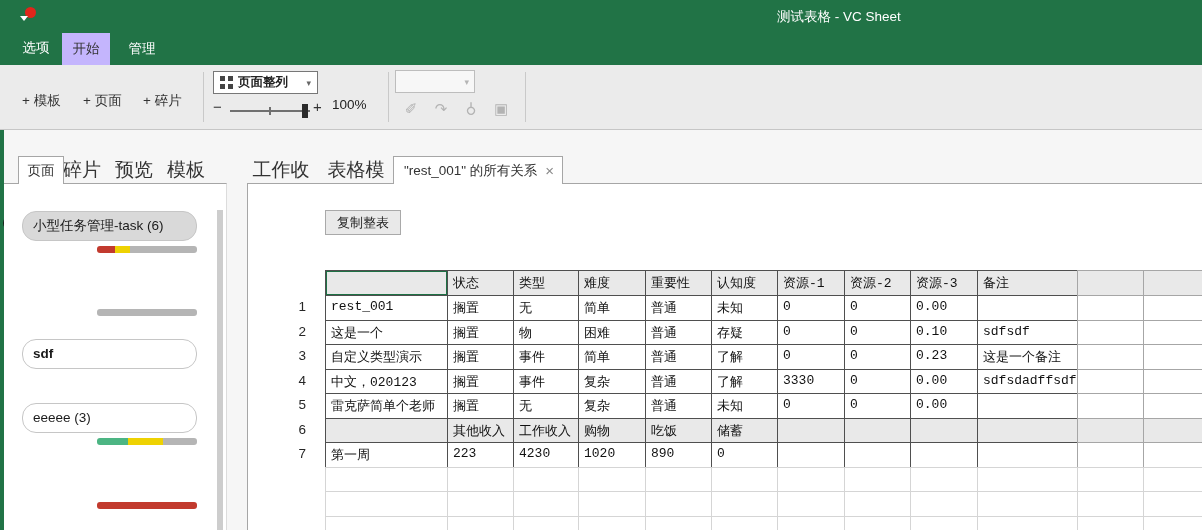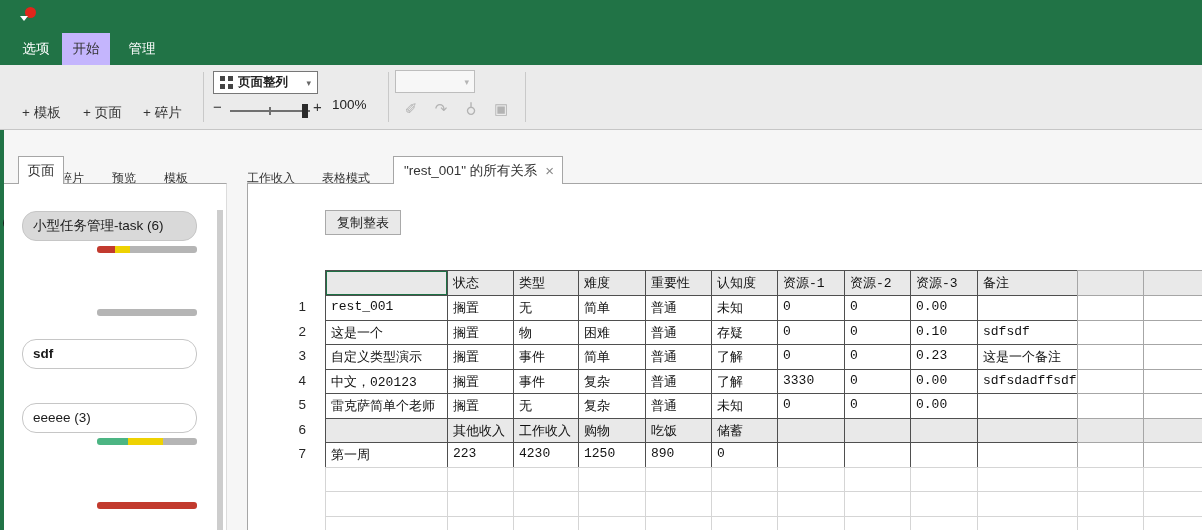--- a/index.html
+++ b/index.html
@@ -10,21 +10,21 @@
   #titlebar{left:0;top:0;width:1202px;height:33px;background:var(--brand,#217346);}
   #red-dot{left:25px;top:7px;width:11px;height:11px;border-radius:50%;background:#e0261b;}
   #menu-caret{left:20px;top:16px;width:0;height:0;border-left:4px solid transparent;
       border-right:4px solid transparent;border-top:5px solid #fff;}
   #win-title{left:777px;top:0;line-height:33px;color:#fff;font-size:13.5px;}
   #menubar{left:0;top:33px;width:1202px;height:32px;background:var(--brand,#217346);}
   .menu-tab{position:absolute;top:0;height:32px;line-height:32px;font-size:13.5px;color:#fff;text-align:center;cursor:default;}
   .menu-tab.active{background:#c4b5fd;color:#333;}
   
   #ribbon{left:0;top:65px;width:1202px;height:64px;background:#ebebeb;border-bottom:1px solid #c6c6c6;}
-  .rbtn{position:absolute;top:0;height:64px;line-height:64px;font-size:13.5px;color:#333;padding:16px 4px;}
+  .rbtn{position:absolute;top:0;height:64px;line-height:64px;font-size:13.5px;color:#333;padding:4px 4px;}
   .vsep{position:absolute;top:72px;width:1px;height:50px;background:#c9c9c9;}
   #layout-dd{left:213px;top:71px;width:105px;height:23px;background:#fff;border:1px solid #777;
       display:flex;align-items:center;box-sizing:border-box;padding:0 6px;font-size:12.5px;color:#222;}
   #layout-dd .lbl{margin-left:5px;font-weight:bold;}
   #layout-dd .caret{margin-left:auto;font-size:9px;color:#666;}
   .zm{font-size:15px;color:#333;}
   #zoom-track{left:230px;top:110px;width:80px;height:2px;background:#707070;}
   #zoom-tick{left:269px;top:107px;width:2px;height:8px;background:#707070;}
   #zoom-handle{left:302px;top:104px;width:6px;height:14px;background:#2b2b2b;}
   #zoom-pct{left:332px;top:97px;font-size:13.5px;color:#222;}
@@ -32,21 +32,21 @@
       box-sizing:border-box;display:flex;align-items:center;justify-content:flex-end;padding:0 5px;}
   #dis-combo .caret{font-size:9px;color:#b5b5b5;}
   .dicon{position:absolute;top:99px;width:20px;height:20px;line-height:20px;text-align:center;
       font-size:15px;color:#b3b3b3;}
   .rot180{transform:rotate(180deg);}
   
   #green-strip{left:0;top:130px;width:4px;height:400px;background:var(--brand,#217346);}
   #tl-circle{left:3px;top:216px;width:8px;height:8px;border:3px solid #1a1a1a;border-radius:50%;background:#fff;}
   #tl-line{left:9px;top:230px;width:2px;height:300px;background:#3a3a3a;}
   #tl-thumb{left:6px;top:503px;width:7px;height:27px;background:#9c9c9c;}
-  .side-tab{position:absolute;top:165px;height:27px;line-height:27px;font-size:12px;color:#333;}
+  .side-tab{position:absolute;top:156px;height:27px;line-height:27px;font-size:19px;color:#333;text-align:center;}
   .tabbox{position:absolute;top:156px;height:28px;line-height:27px;background:#fff;
       border:1px solid #a6a6a6;border-bottom:none;box-sizing:border-box;text-align:center;
       font-size:13.5px;color:#333;z-index:3;}
   #sidebar-panel{left:4px;top:183px;width:223px;height:347px;background:#fff;
       border-top:1px solid #a6a6a6;border-right:1px solid #dcdcdc;box-sizing:border-box;}
   #side-scrollbar{left:217px;top:210px;width:6px;height:320px;background:#cdcdcd;z-index:4;}
   #main-panel{left:247px;top:183px;width:955px;height:347px;background:#fff;
       border-top:1px solid #a6a6a6;border-left:1px solid #a6a6a6;box-sizing:border-box;}
   #active-main-tab{left:393px;top:156px;width:170px;height:28px;background:#fff;border:1px solid #a6a6a6;
       border-bottom:none;box-sizing:border-box;z-index:3;display:flex;align-items:center;padding:0 8px 0 10px;}
@@ -75,24 +75,25 @@
   .cell.sel::after{content:"";position:absolute;inset:-1px;border:2px solid var(--selgreen,#1E7145);pointer-events:none;}
 </style>
 </head>
 <body>
 
 <div id="app">
 
   <div id="titlebar" class="abs">
     <div id="red-dot" class="abs"></div>
     <div id="menu-caret" class="abs"></div>
+    <div id="win-title" class="abs">测试表格 - VC Sheet</div>
   </div>
 
   <div id="menubar" class="abs">
-    <div class="menu-tab" style="left:14px;width:44px;">选项</div>
+    <div class="menu-tab" style="left:14px;width:44px;font-family:Liberation Mono, monospace;">选项</div>
     <div class="menu-tab active" style="left:62px;width:48px;">开始</div>
     <div class="menu-tab" style="left:120px;width:44px;">管理</div>
   </div>
 
   <div id="ribbon" class="abs">
     <div class="rbtn" style="left:18px;">+ 模板</div>
     <div class="rbtn" style="left:79px;">+ 页面</div>
     <div class="rbtn" style="left:139px;">+ 碎片</div>
   </div>
   <div class="vsep" style="left:203px;"></div>
@@ -239,21 +240,21 @@
       <div class="cell b1 gray">储蓄</div>
       <div class="cell b1 gray"></div>
       <div class="cell b1 gray"></div>
       <div class="cell b1 gray"></div>
       <div class="cell b1 gray"></div>
       <div class="cell b2 gray"></div>
       <div class="cell b2 gray"></div>
       <div class="cell b1">第一周</div>
       <div class="cell b1">223</div>
       <div class="cell b1">4230</div>
-      <div class="cell b1">1250</div>
+      <div class="cell b1">1020</div>
       <div class="cell b1">890</div>
       <div class="cell b1">0</div>
       <div class="cell b1"></div>
       <div class="cell b1"></div>
       <div class="cell b1"></div>
       <div class="cell b1"></div>
       <div class="cell b2"></div>
       <div class="cell b2"></div>
       <div class="cell b3"></div>
       <div class="cell b3"></div>

